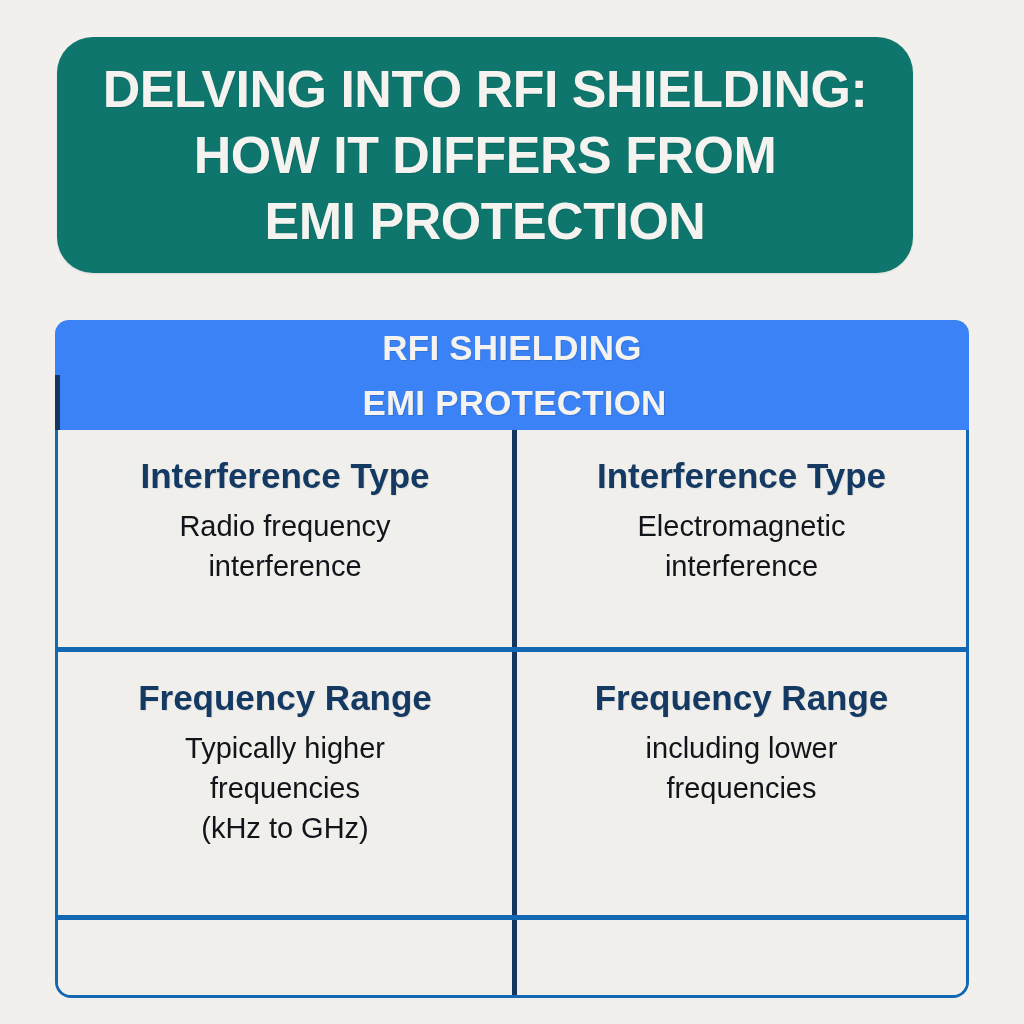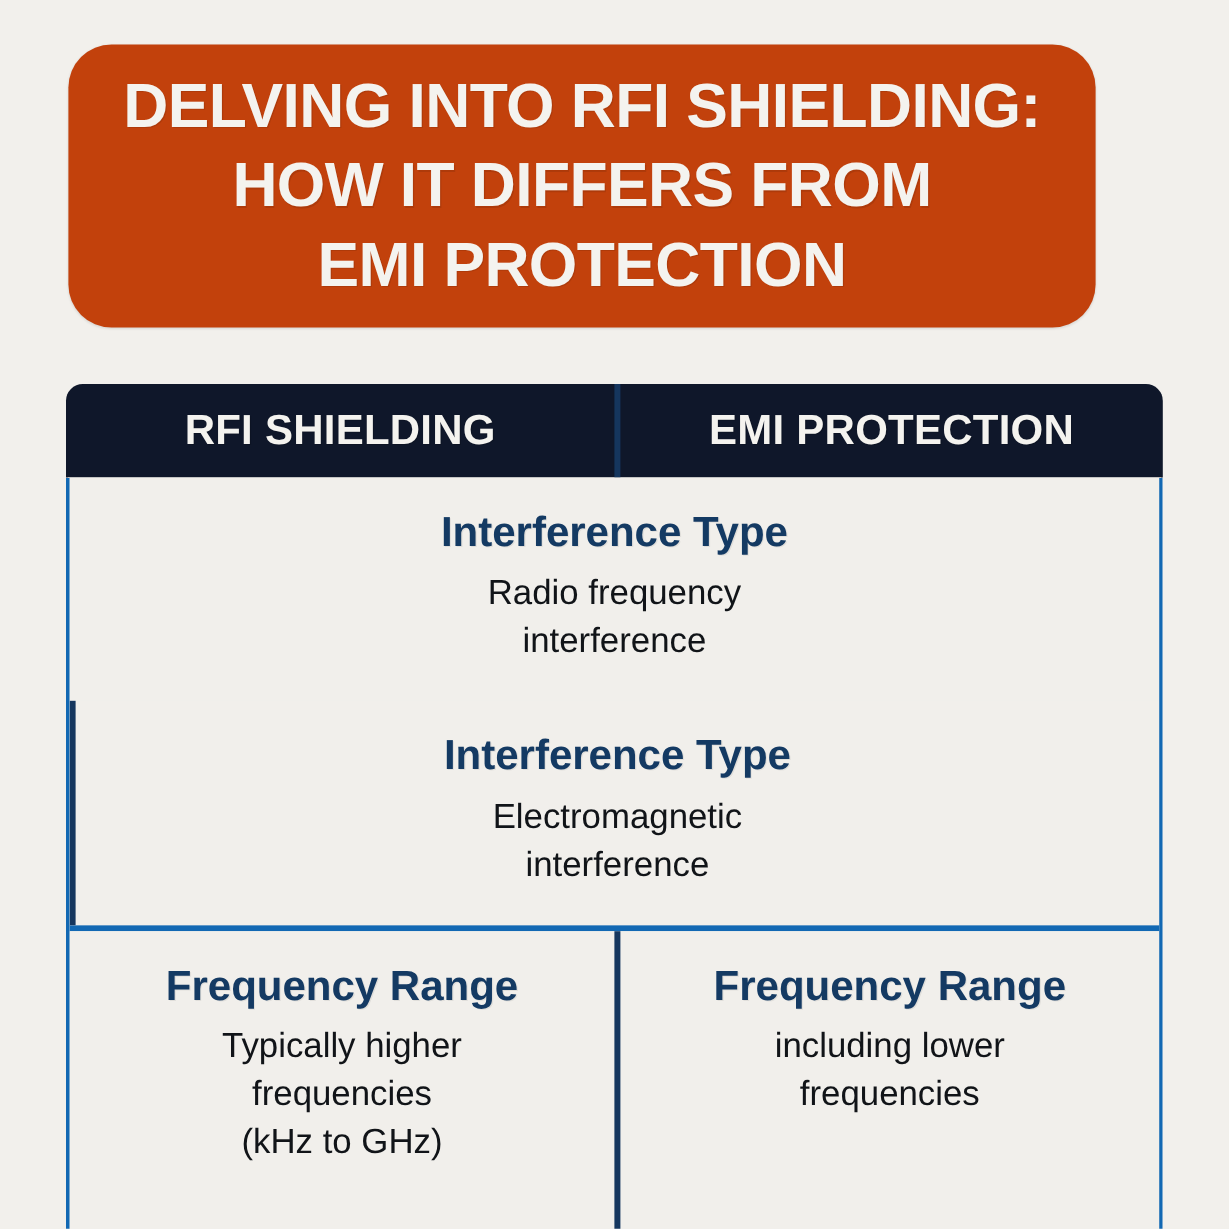--- a/index.html
+++ b/index.html
@@ -21,21 +21,21 @@
     box-sizing: border-box;
   }
 
   
   .title-card {
     position: absolute;
     left: 57px;
     top: 37px;
     width: 856px;
     height: 236px;
-    background: #c2410c;
+    background: #0f766e;
     border-radius: 36px;
     display: flex;
     align-items: center;
     justify-content: center;
     box-shadow: 0 1px 2px rgba(0,0,0,0.10);
   }
   .title-text {
     color: #f4f3ef;
     font-family: "Liberation Sans", sans-serif;
     font-weight: bold;
@@ -56,24 +56,25 @@
   .table {
     position: absolute;
     left: 55px;
     top: 320px;
     width: 914px;
     box-sizing: border-box;
   }
 
   .t-head {
     display: flex;
-    height: 78px;
-    background: #0f172a;
+    height: 110px;
+    background: #3b82f6;
     border-radius: 14px 14px 0 0;
     overflow: hidden;
+    flex-direction: column;
   }
   .t-head .th {
     flex: 1 1 50%;
     display: flex;
     align-items: center;
     justify-content: center;
     color: #f4f3ef;
     font-weight: bold;
     font-size: 35px;
     letter-spacing: 0.2px;
@@ -123,21 +124,21 @@
     text-shadow: 1px 1px 0 rgba(0,0,0,0.07);
   }
   .cell-value {
     color: #111418;
     font-size: 29px;
     line-height: 1.38;
     font-weight: normal;
   }
   .cell-value .vline { display: block; }
 
-  .t-row.row-1 { min-height: 222px; flex-direction: column; }
+  .t-row.row-1 { min-height: 222px; }
   .t-row.row-2 { min-height: 268px; }
   .t-row.row-3 { min-height: 75px; }
   .t-row.row-3 .t-cell { padding: 0; }
 </style>
 </head>
 <body>
 
 <div class="page">
 
   <div class="title-card">

